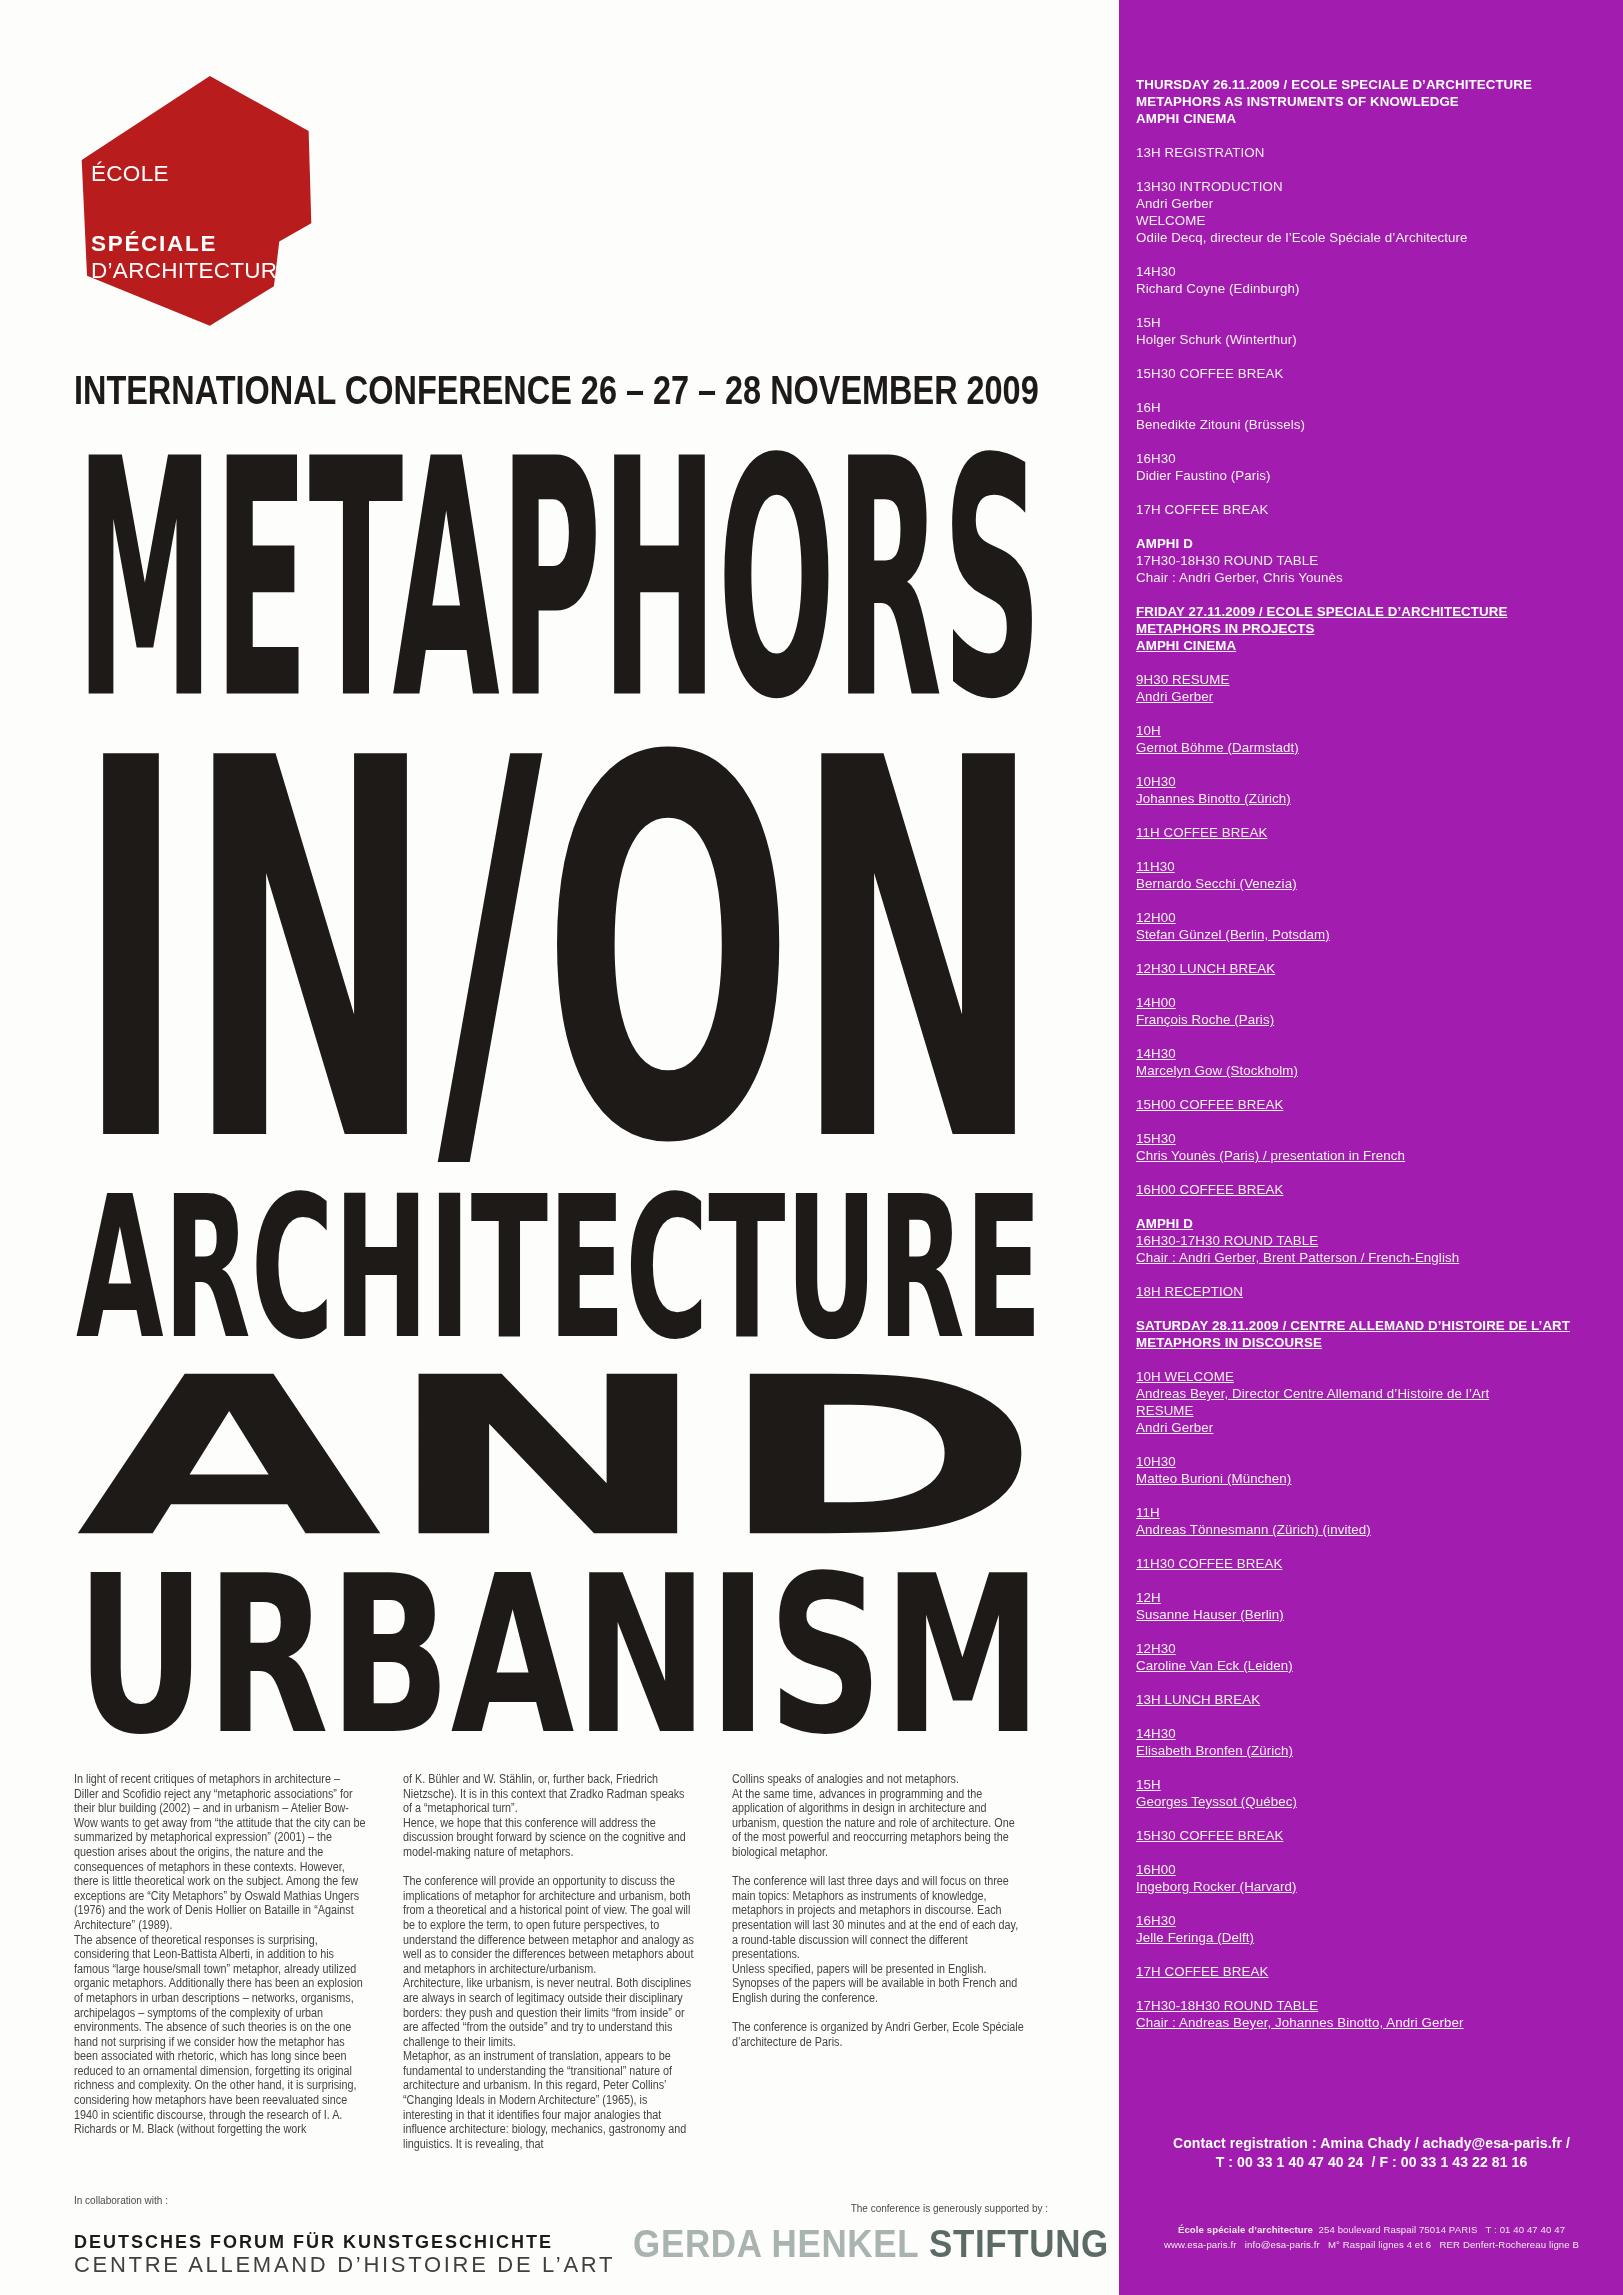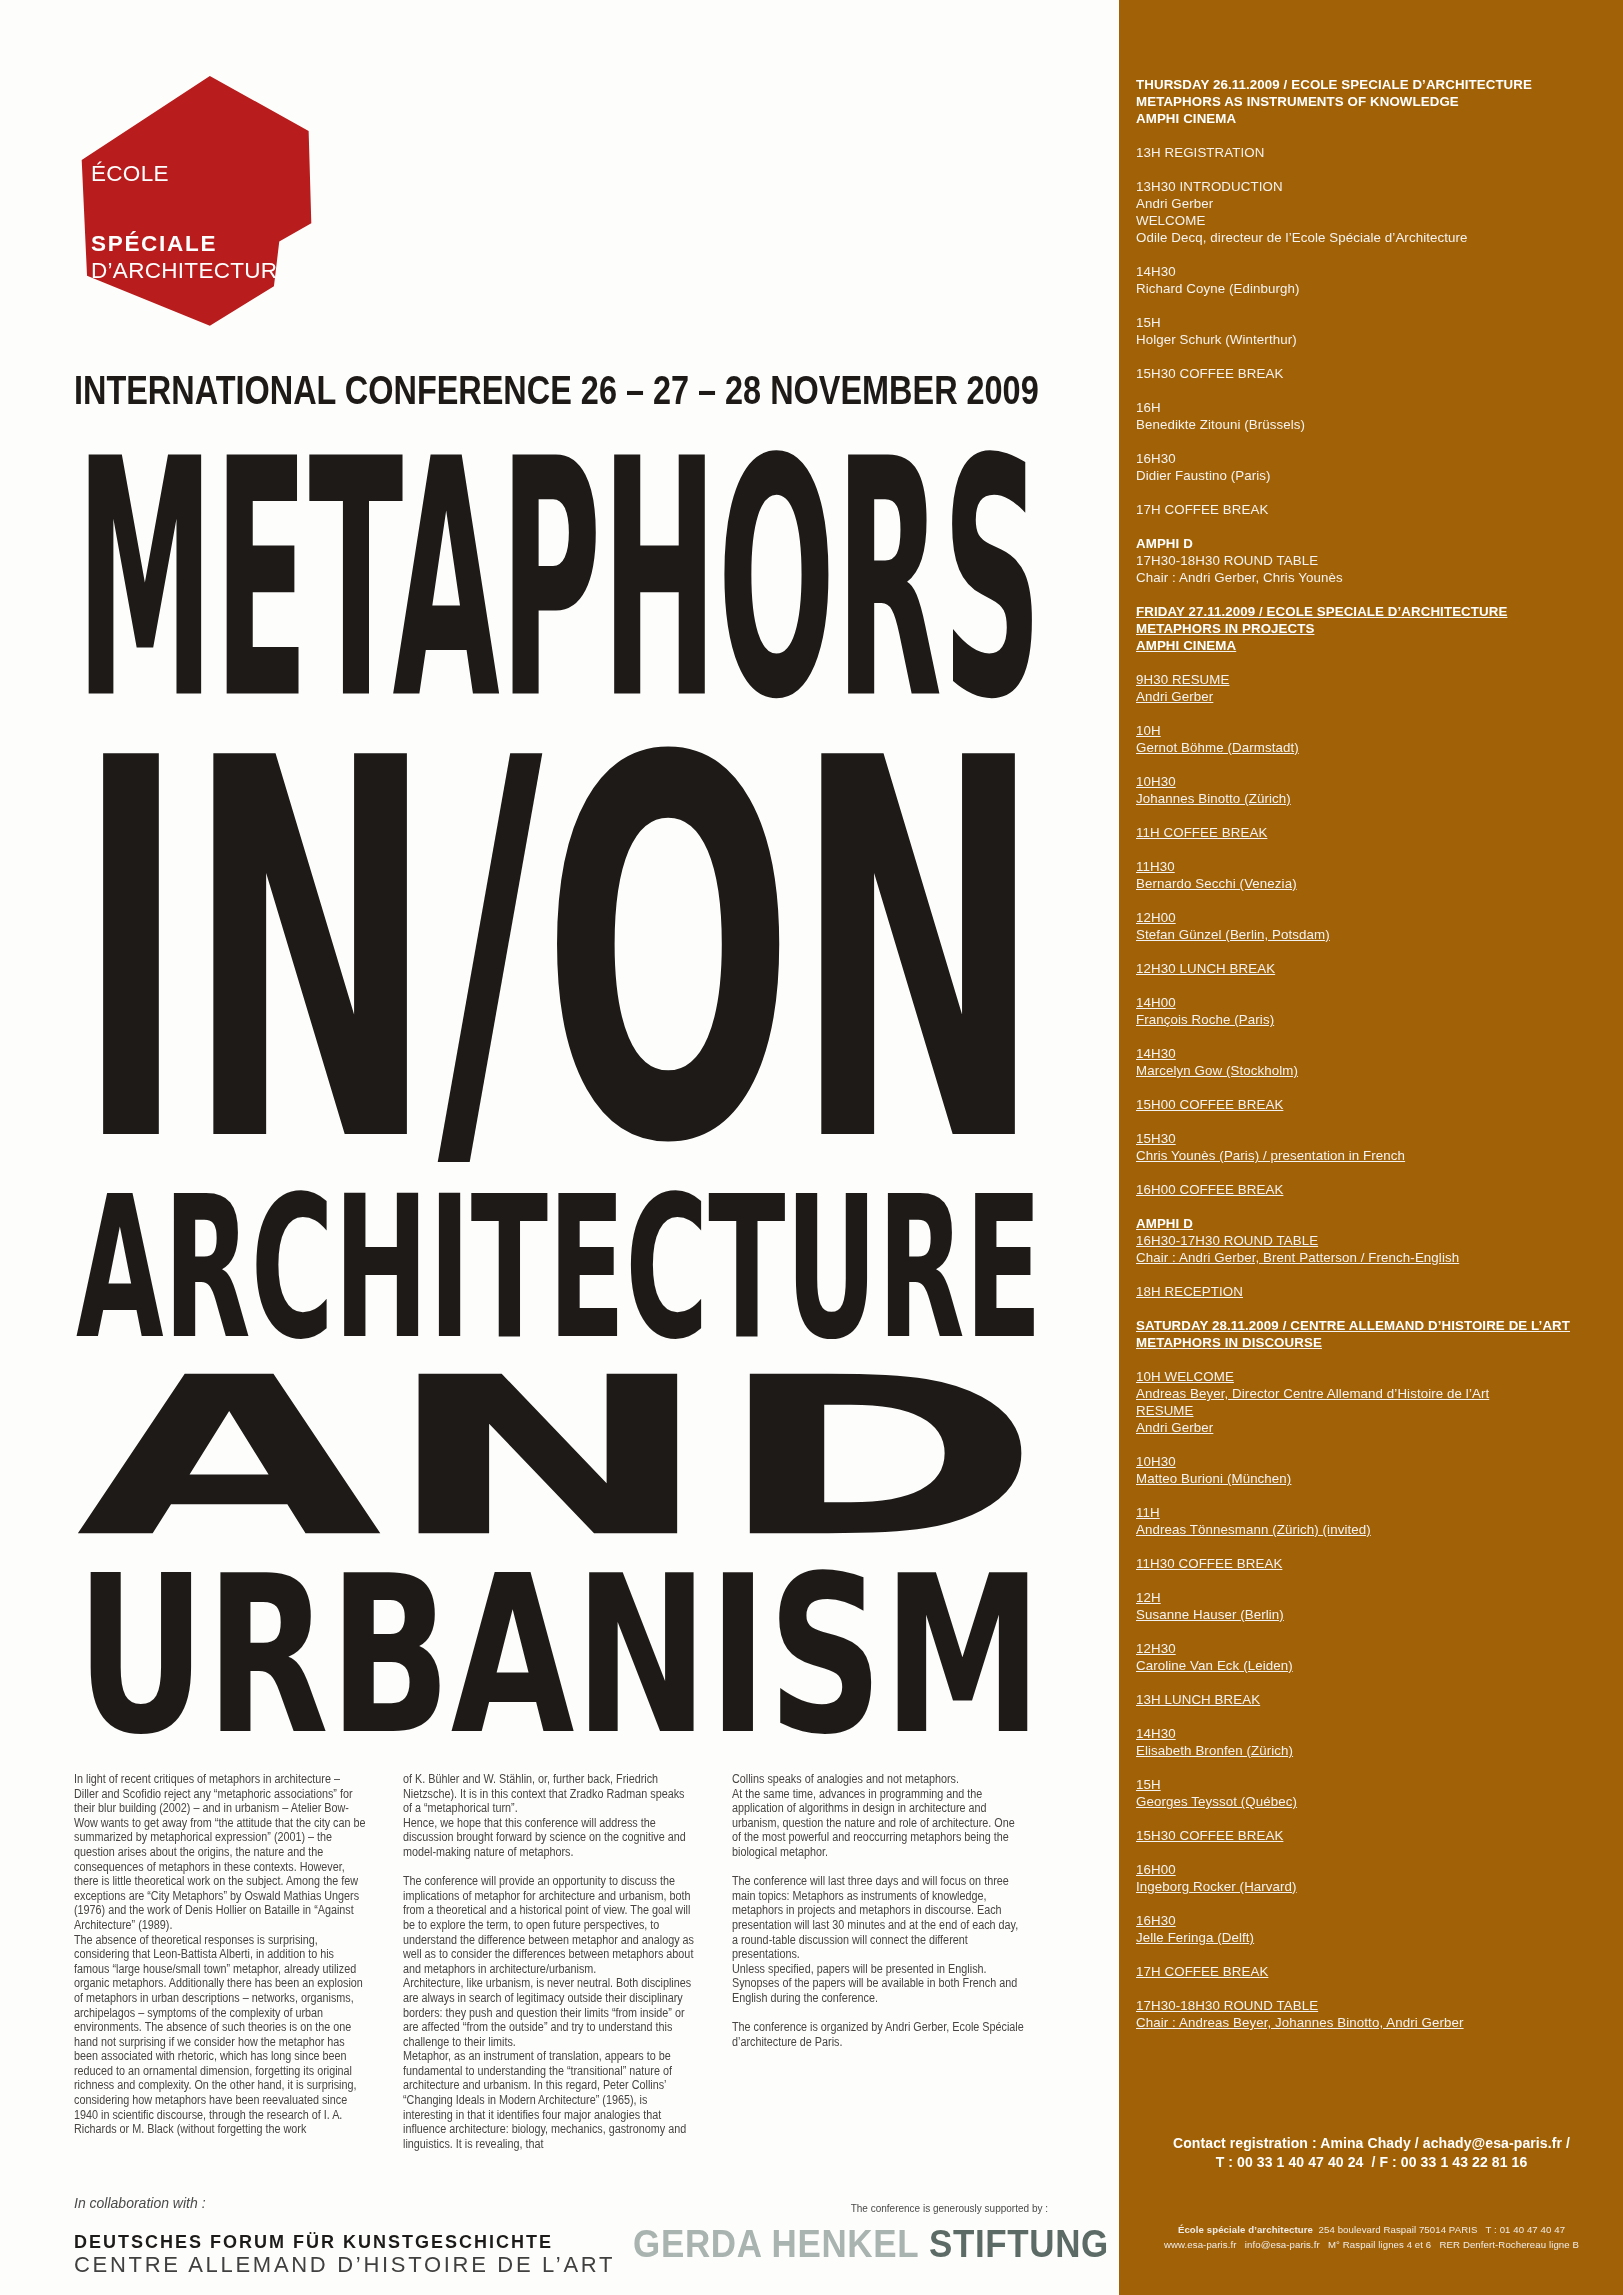--- a/index.html
+++ b/index.html
@@ -15,30 +15,30 @@
   .dw{position:absolute;left:74px;width:970px;}
   .dw text{font-family:"DejaVu Sans",sans-serif;font-weight:bold;fill:#1d1a18;}
   #word-metaphors{top:443px;height:268px;}
   #word-inon{top:735px;height:427px;}
   #word-architecture{top:1186px;height:160px;}
   #word-and{top:1366px;height:179px;}
   #word-urbanism{top:1565px;height:178px;}
   .col{position:absolute;top:1772px;width:326px;font-size:12px;line-height:14.6px;color:#474442;
     transform:scaleX(.9);transform-origin:0 0;white-space:pre-line;}
   #col1{left:74px;} #col2{left:403px;} #col3{left:732px;}
-  .collab{position:absolute;left:74px;top:2195px;font-size:14px;color:#4a4a4a;font-style:italic;}
+  .collab{position:absolute;left:74px;top:2195px;font-size:10px;color:#4a4a4a;}
   .partners{position:absolute;left:74px;top:2231px;line-height:22.5px;}
   .partners .p1{font-size:18px;letter-spacing:2px;color:#1d1b1a;font-weight:bold;}
   .partners .p2{font-size:22px;letter-spacing:2.7px;color:#404040;}
   .support{position:absolute;left:597px;top:2203px;width:451px;text-align:right;font-size:10px;color:#4a4a4a;}
   .sponsor{position:absolute;left:597px;top:2223px;width:451px;text-align:right;font-size:38px;font-weight:bold;
     letter-spacing:0.7px;transform:scaleX(.92);transform-origin:100% 0;white-space:nowrap;}
   .sponsor .g1{color:#a9b3b0;} .sponsor .g2{color:#5c6b66;}
   
-  .sidebar{position:absolute;left:1119px;top:0;width:504px;height:2295px;background:#a16207;color:#f5f3f1;
+  .sidebar{position:absolute;left:1119px;top:0;width:504px;height:2295px;background:#a21caf;color:#f5f3f1;
     box-sizing:border-box;padding:76px 17px 0 17px;font-size:13.3px;line-height:17px;letter-spacing:0.1px;}
   .day + .day{margin-top:17px;text-decoration:underline;}
   .day-header div{font-weight:bold;color:#ffffff;}
   .entry{margin-top:17px;}
   .entry .b{font-weight:bold;color:#ffffff;}
   .contact{position:absolute;left:17px;top:2134px;width:471px;font-weight:bold;font-size:14px;line-height:19px;color:#ffffff;text-align:center;}
   .contact div{white-space:pre-wrap;}
   .foot{position:absolute;left:17px;top:2223px;width:471px;font-size:9.6px;line-height:14.6px;color:#efecea;}
   .foot div{white-space:pre-wrap;text-align:center;}
   .foot .b{font-weight:bold;}

